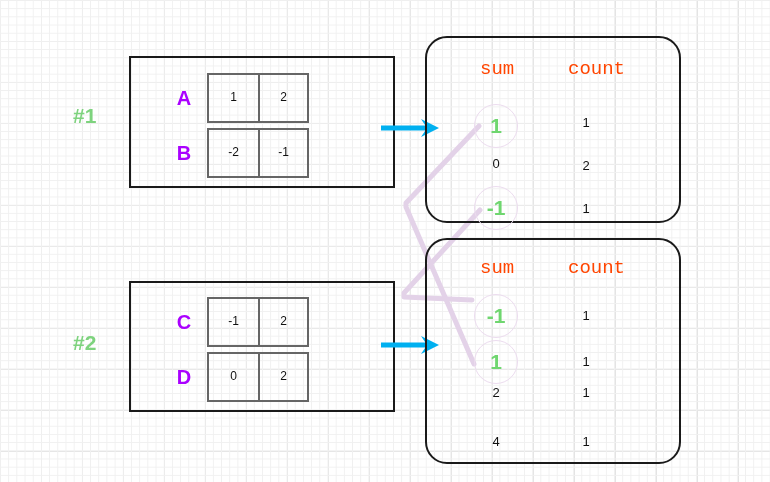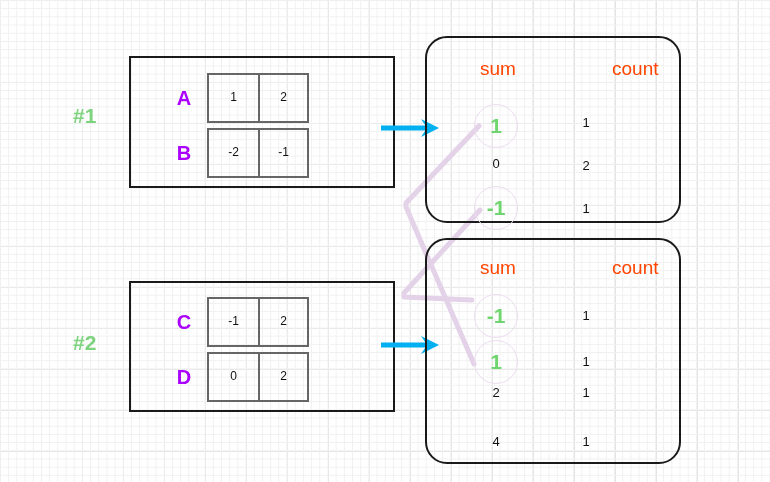--- a/index.html
+++ b/index.html
@@ -117,24 +117,24 @@
     box-sizing: border-box;
     background: transparent;
   }
   #agg-box-1 { left: 425px; top: 36px;  width: 256px; height: 187px; }
   #agg-box-2 { left: 425px; top: 238px; width: 256px; height: 226px; }
 
   .agg-head {
     position: absolute;
     color: #ff4500;
     font-size: 19px;
-    font-family: Liberation Sans, sans-serif;
+    font-family: Liberation Mono, monospace;
   }
   .agg-head.col-sum   { left: 53px; }
-  .agg-head.col-count { left: 141px; margin-left: 44px; }
+  .agg-head.col-count { left: 141px; }
 
   .agg-cell {
     position: absolute;
     font-size: 13px;
     color: #101010;
     font-family: "Liberation Sans", sans-serif;
     text-align: center;
     width: 46px;
   }
   .agg-cell.col-sum   { left: 46px; }

